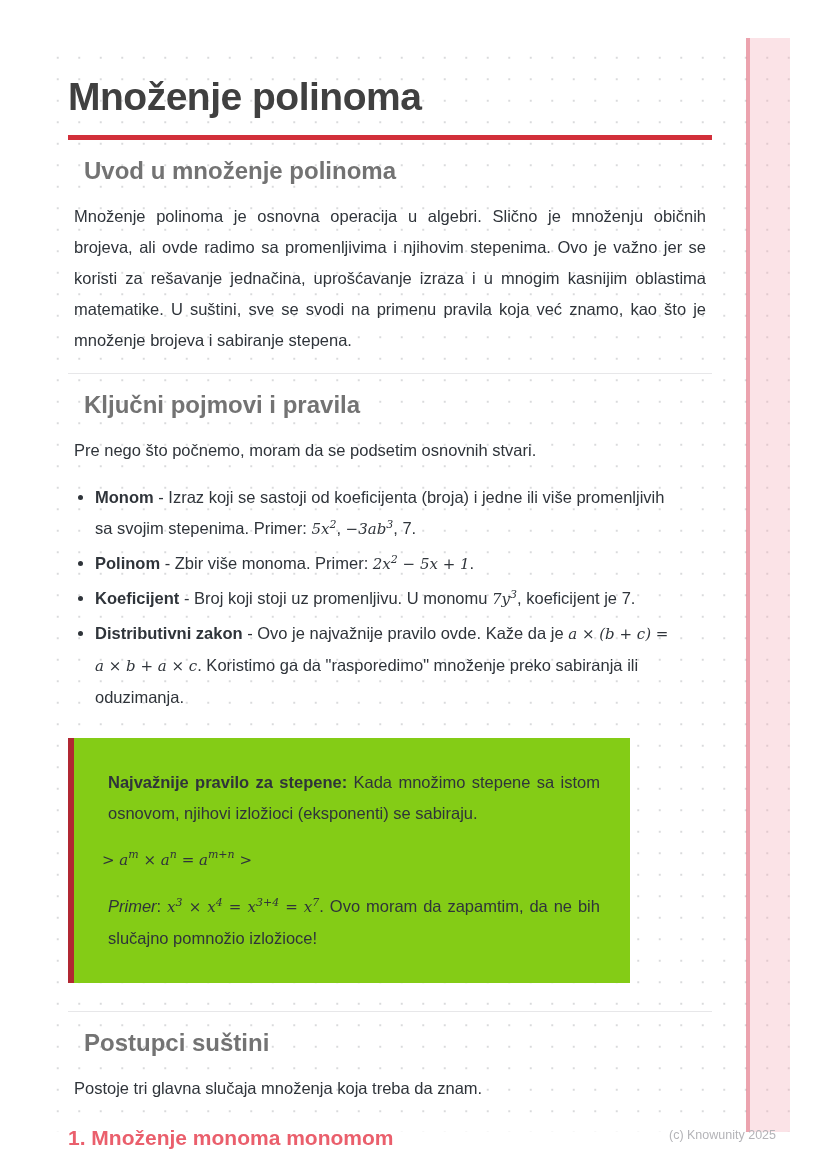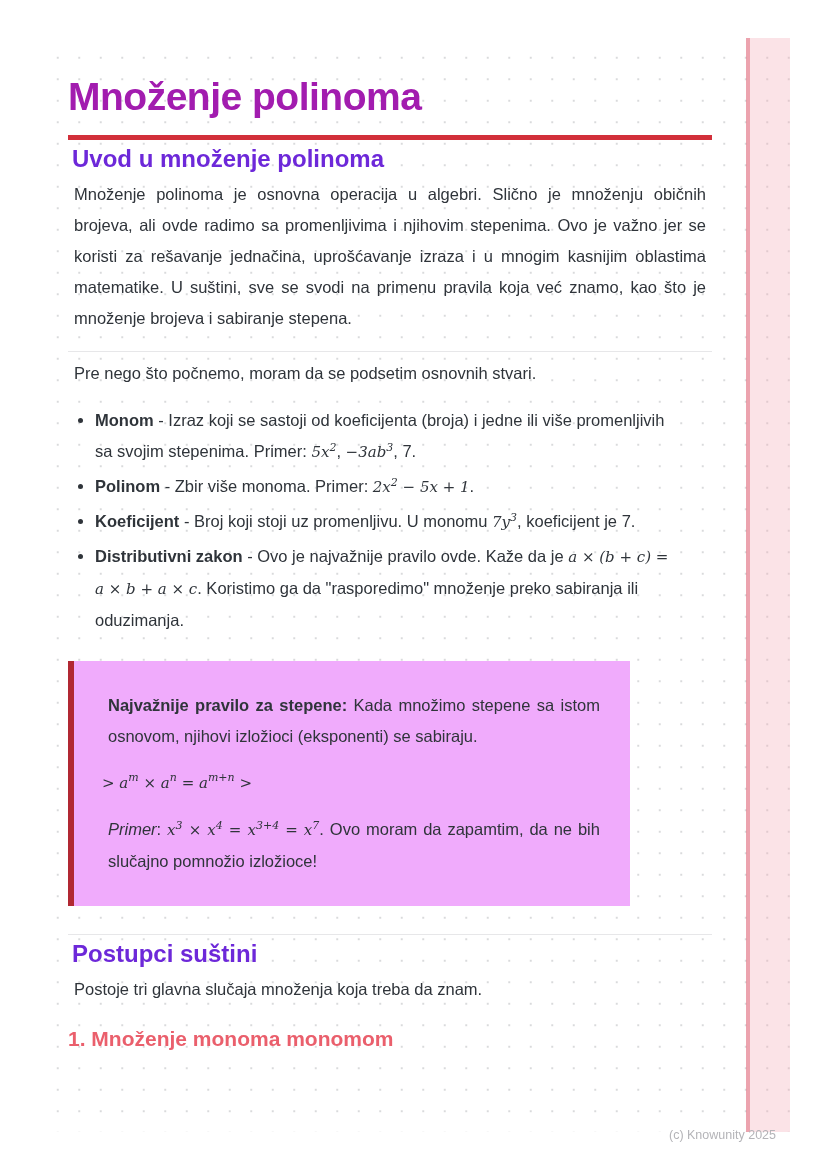--- a/index.html
+++ b/index.html
@@ -42,34 +42,34 @@
     top: 0;
     width: 644px;
     color: #2f343a;
   }
   .doc-title {
     margin: 74px 0 0 0;
     font-size: 39px;
     line-height: 46px;
     font-weight: bold;
     letter-spacing: -0.5px;
-    color: #a21caf;
+    color: #404040;
   }
   .title-rule {
     margin-top: 15px;
     height: 5px;
     background: #d22f3a;
     border: none;
   }
   h2.sec {
-    margin: 4px;
+    margin: 16px;
     font-size: 24px;
     line-height: 29px;
     font-weight: bold;
-    color: #6d28d9;
+    color: #737373;
   }
   .sec-intro   { margin-top: 38px; }
   .sec-concepts{ margin-top: 25px; }
   .sec-proc    { margin-top: 27px; }
   p.body {
     margin: 6px;
     font-size: 16.5px;
     line-height: 31px;
     color: #2f343a;
   }
@@ -105,21 +105,21 @@
   }
   .sup {
     font-size: 11px;
     vertical-align: super;
     line-height: 0;
   }
   .callout {
     margin-top: 25px;
     width: 562px;
     box-sizing: border-box;
-    background: #f0abfc;
+    background: #84cc16;
     border-left: 6px solid #b12832;
     padding: 23px 24px 23px 28px;
   }
   .callout p.body { line-height: 31px; }
   .formula {
     margin: 15px 0;
     text-align: left;
     font-size: 17px;
     line-height: 31px;
     color: #2f343a;
@@ -152,20 +152,21 @@
   <div class="content">
 
     <h1 class="doc-title">Množenje polinoma</h1>
     <div class="title-rule"></div>
 
     <h2 class="sec sec-intro">Uvod u množenje polinoma</h2>
     <p class="body just p-intro">Množenje polinoma je osnovna operacija u algebri. Slično je množenju običnih brojeva, ali ovde radimo sa promenljivima i njihovim stepenima. Ovo je važno jer se koristi za rešavanje jednačina, uprošćavanje izraza i u mnogim kasnijim oblastima matematike. U suštini, sve se svodi na primenu pravila koja već znamo, kao što je množenje brojeva i sabiranje stepena.</p>
 
     <hr class="divider divider-1">
 
+    <h2 class="sec sec-concepts">Ključni pojmovi i pravila</h2>
     <p class="body p-concepts">Pre nego što počnemo, moram da se podsetim osnovnih stvari.</p>
 
     <ul class="bullets">
       <li><span class="b">Monom</span><span> - Izraz koji se sastoji od koeficijenta (broja) i jedne ili više promenljivih sa svojim stepenima. Primer: </span><span class="m">5x</span><span class="m sup">2</span><span>, </span><span class="m">−3ab</span><span class="m sup">3</span><span>, 7.</span></li>
       <li><span class="b">Polinom</span><span> - Zbir više monoma. Primer: </span><span class="m">2x</span><span class="m sup">2</span><span class="m"> − 5x + 1</span><span>.</span></li>
       <li><span class="b">Koeficijent</span><span> - Broj koji stoji uz promenljivu. U monomu </span><span class="m">7y</span><span class="m sup">3</span><span>, koeficijent je 7.</span></li>
       <li><span class="b">Distributivni zakon</span><span> - Ovo je najvažnije pravilo ovde. Kaže da je </span><span class="m">a × (b + c) = a × b + a × c</span><span>. Koristimo ga da "rasporedimo" množenje preko sabiranja ili oduzimanja.</span></li>
     </ul>
 
     <div class="callout">

